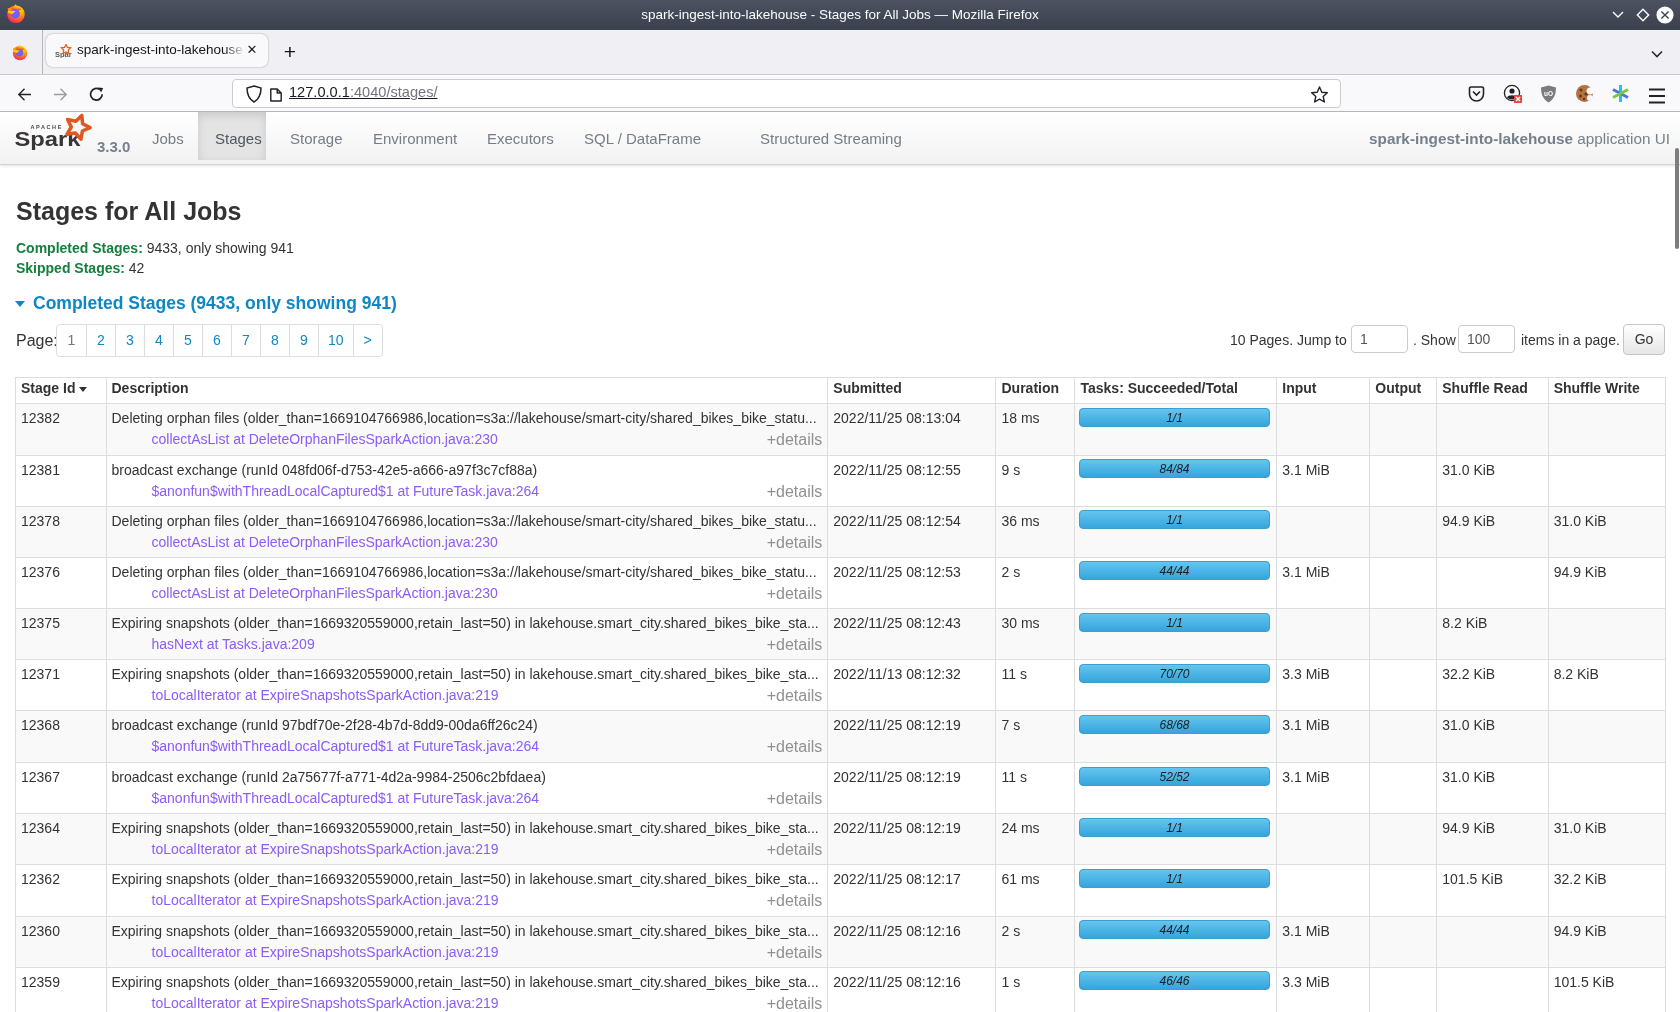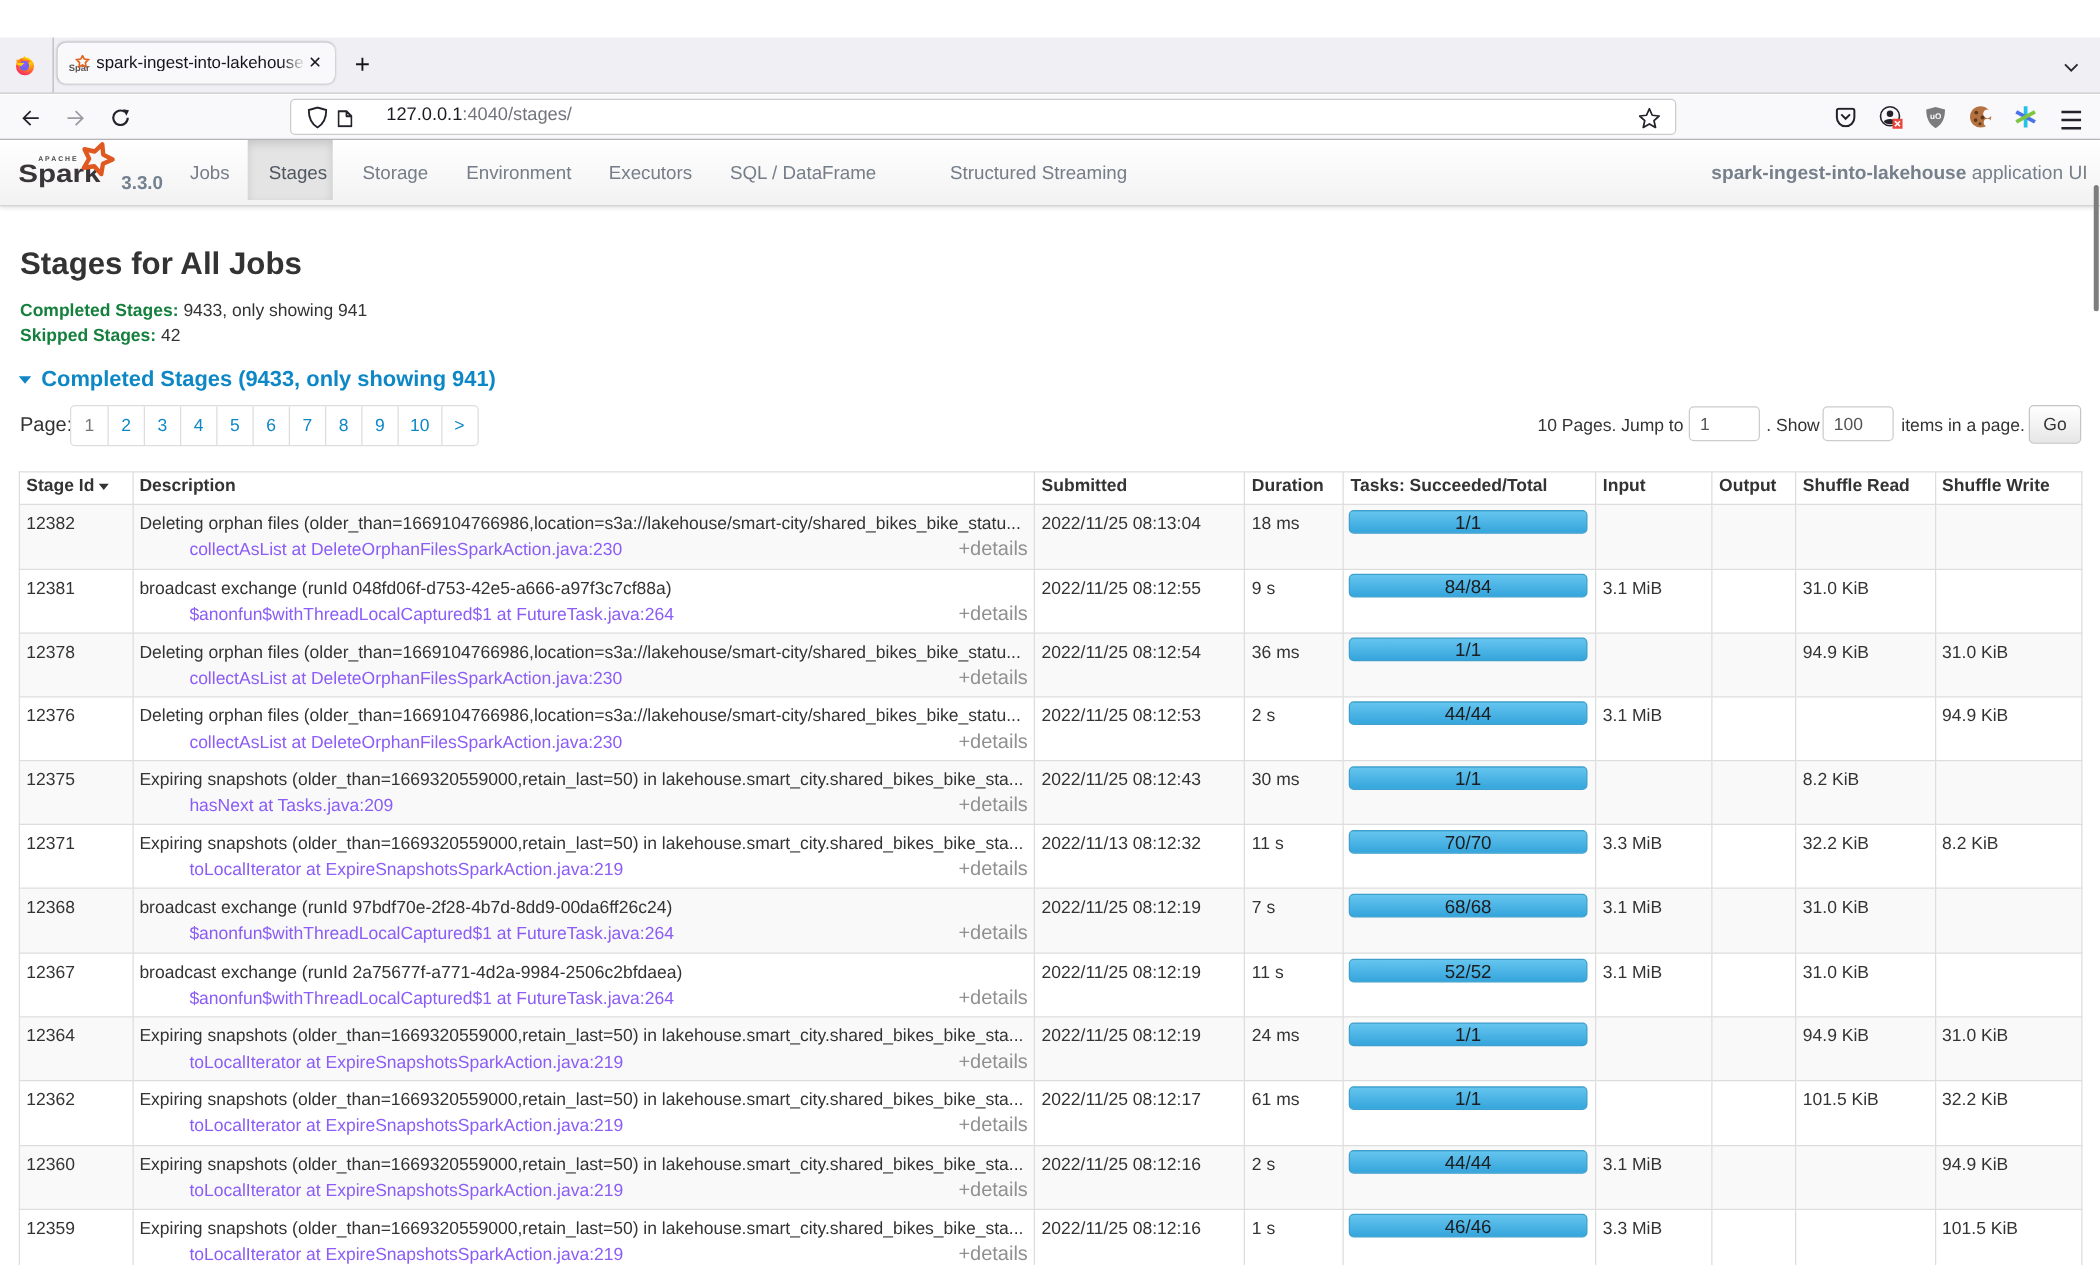--- a/index.html
+++ b/index.html
@@ -19,21 +19,21 @@
 #tab { position:absolute; left:46px; top:3.7px; width:222px; height:33.6px; background:#f9f9fb; border-radius:7px;
   box-shadow:0 0 2px rgba(0,0,0,0.35); }
 #tabtitle { position:absolute; left:31px; top:8.5px; font-size:13.5px; color:#15141a; white-space:nowrap; overflow:hidden; width:168px;
   -webkit-mask-image:linear-gradient(90deg,#000 88%,transparent); }
 #tabclose { position:absolute; right:7px; top:7.5px; width:18px; height:18px; color:#1b1b21; font-size:13px; line-height:18px; text-align:center; }
 #newtab { position:absolute; left:275px; top:7px; width:30px; height:30px; color:#15141a; font-size:21px; line-height:29px; text-align:center; font-weight:400; }
 
 
 #urlrow { position:absolute; left:0; top:76px; width:1680px; height:36px; background:#f9f9fb; border-bottom:1px solid #b9b9be; }
 #urlbox { position:absolute; left:232px; top:3px; width:1109px; height:29px; background:#ffffff; border:1px solid #ccc; border-radius:4px; }
-#urltext { position:absolute; left:76px; top:-1px; height:27px; line-height:27px; font-size:14.6px; color:#1a1a23; }
+#urltext { position:absolute; left:56px; top:-1px; height:27px; line-height:27px; font-size:14.6px; color:#1a1a23;text-decoration:underline; }
 #urltext .dim { color:#73737e; }
 
 
 #navbar { position:absolute; left:0; top:112px; width:1680px; height:53px;
   background:linear-gradient(#ffffff,#f2f2f2); border-bottom:1px solid #d4d4d4; box-shadow:0 1px 3px rgba(0,0,0,0.12); }
 #navactive { position:absolute; left:198px; top:0; width:68px; height:48px; background:#e4e4e4;
   box-shadow:inset 0 3px 8px rgba(0,0,0,0.13); }
 .navlink { position:absolute; top:3px; height:48px; line-height:48px; font-size:15px; color:#747d88;text-align:center; }
 .navlink.act { color:#4f5761; }
 #apptitle { position:absolute; right:10px; top:3px; height:48px; line-height:48px; font-size:15.3px; color:#76808c; }
@@ -64,21 +64,21 @@
 #tbl th, #tbl td { border:1px solid #ddd; vertical-align:top; padding:4px 5px; line-height:21px; }
 #tbl th { font-weight:bold; height:26px; padding:2.5px 5px 0 5px; text-align:left; line-height:14px; }
 #tbl td { height:50.4px; }
 #tbl tr.tall td { height:51.7px; }
 #tbl tr.odd td { background:#f9f9f9; }
 #tbl a { color:#8b5cf6; text-decoration:none;margin-left:40px; }
 .descline2 { display:flex; justify-content:space-between; }
 .details { color:#909090; font-size:16px; }
 .d1 { white-space:nowrap; overflow:hidden; }
 .progress { margin:-0.5px 0 0 -1.5px; width:191px; height:19px; border-radius:4px; background:linear-gradient(#65c5ef,#35a5dc); border:1px solid #3e9fcc;
-  text-align:center; line-height:19px; font-size:15px; color:#1c1e21; }
+  text-align:center; line-height:19px; font-size:12px; color:#1c1e21;font-style:italic; }
 
 .sortarr { display:inline-block; width:0; height:0; border-left:4px solid transparent; border-right:4px solid transparent; border-top:5.2px solid #333; margin-left:4px; vertical-align:1px; }
 
 #scrollthumb { position:absolute; left:1675px; top:148px; width:4px; height:101px; background:#7d7d7d; border-radius:2px; }
 </style>
 </head>
 <body>
 <div id="stage">
 
   <svg width="0" height="0" style="position:absolute;">
@@ -95,20 +95,36 @@
       </radialGradient>
       <g id="fflogo">
         <circle cx="12" cy="13.4" r="9.6" fill="url(#ffb)"></circle>
         <path d="M4.5 7 C6.5 7.5 7.3 6.3 7.6 4.8 C8.9 6.2 10.3 5 11.3 2.2 C12.3 4.4 13.6 5.2 14.8 4.4 C15.1 6.2 16.9 7 18.3 8.5 L12 10 L5 9.5 Z" fill="url(#ffb)"></path>
         <circle cx="11.3" cy="12.8" r="5.1" fill="url(#ffp)"></circle>
         <path d="M3.2 9.2 L11.5 9.8 L7.8 13.4 L3 11.5 Z" fill="#ffd000"></path>
         <path d="M2.8 6.2 C4.3 7.2 5.8 6.7 6.3 5.2 L7.8 8.8 L3.4 9.8 Z" fill="#ff9500"></path>
       </g>
     </defs>
   </svg>
+  <div id="titlebar">
+    <div class="wintitle">spark-ingest-into-lakehouse - Stages for All Jobs — Mozilla Firefox</div>
+    <svg width="22" height="22" viewBox="0 0 24 24" style="left:5px; top:2px;">
+      <use href="#fflogo"></use>
+    </svg>
+    <svg width="14" height="14" viewBox="0 0 14 14" style="left:1611px; top:8px;">
+      <path d="M2 4 L7 9 L12 4" stroke="#fcfcfd" stroke-width="1.4" fill="none"></path>
+    </svg>
+    <svg width="16" height="16" viewBox="0 0 16 16" style="left:1635px; top:7px;">
+      <rect x="4" y="4" width="8" height="8" transform="rotate(45 8 8)" stroke="#fcfcfd" stroke-width="1.4" fill="none"></rect>
+    </svg>
+    <svg width="18" height="18" viewBox="0 0 20 20" style="left:1656px; top:6px;">
+      <circle cx="10" cy="10" r="9.5" fill="#fcfcfd"></circle>
+      <path d="M6 6 L14 14 M14 6 L6 14" stroke="#3a404c" stroke-width="1.5"></path>
+    </svg>
+  </div>
 
   <div id="tabbar">
     <svg width="18" height="18" viewBox="0 0 24 24" style="position:absolute; left:11px; top:13px;">
       <use href="#fflogo"></use>
     </svg>
     <div id="tabsep"></div>
     <div id="tab">
       <svg width="17" height="14" viewBox="0 0 34 28" style="position:absolute; left:9px; top:10.5px;">
         <text x="0" y="25" font-size="15" font-weight="bold" fill="#5a565a" font-family="Liberation Sans">Spark</text>
         <path d="M22 1 l2.8 5.6 6.6 0.9 -4.7 4.7 0.9 6.6 -5.6 -2.8 -5.6 2.8 0.9 -6.6 -4.7 -4.7 6.6 -0.9 z" fill="#f9f9fb" stroke="#e2631c" stroke-width="2.6"></path>

